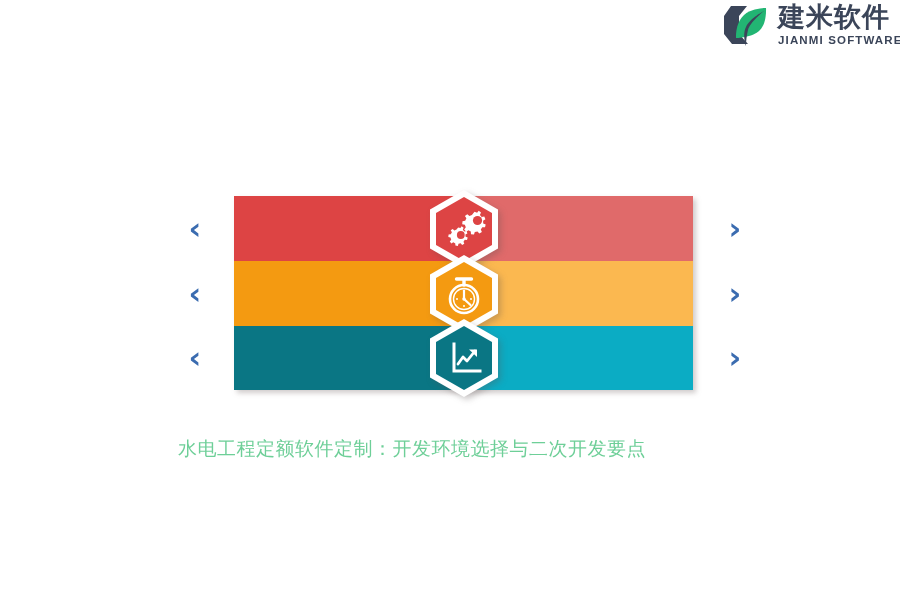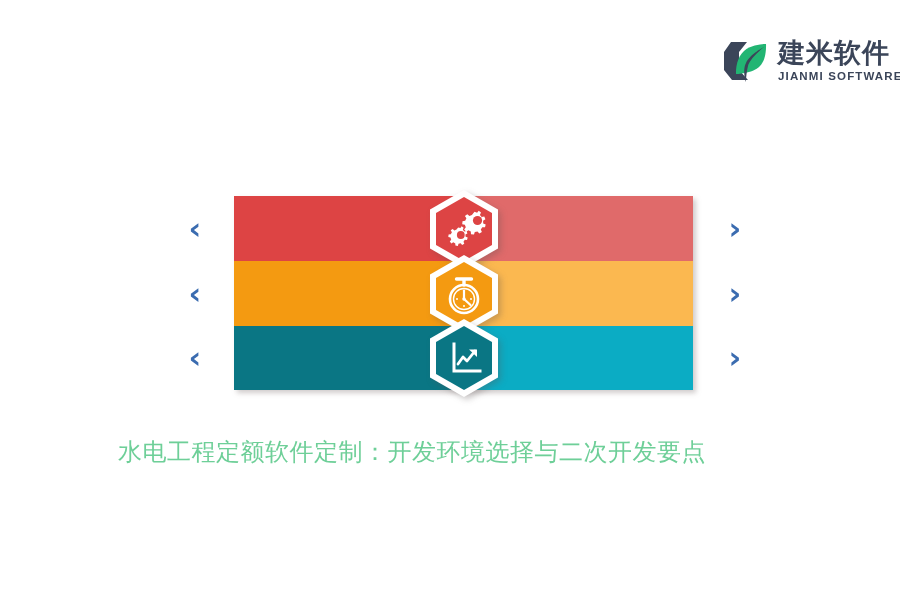--- a/index.html
+++ b/index.html
@@ -18,21 +18,20 @@
   
   #brand-logo {
     position: absolute;
     top: 0px;
     left: 722px;
     width: 178px;
     height: 50px;
     display: flex;
     align-items: center;
     gap: 8px;
-    margin-top: 36px;
   }
   #brand-mark {
     width: 48px;
     height: 46px;
     flex: 0 0 auto;
     display: block;
   }
   #brand-text {
     display: flex;
     flex-direction: column;
@@ -114,21 +113,21 @@
     user-select: none;
   }
 
   
   #page-title {
     position: absolute;
     left: 0;
     top: 436px;
     width: 824px;
     text-align: center;
-    font-size: 24px;
+    font-size: 19px;
     color: #6ecf98;
     letter-spacing: 0.5px;
     font-family: Liberation Sans, sans-serif;
     white-space: nowrap;
   }
 </style>
 </head>
 <body>
 
 <div id="brand-logo">

